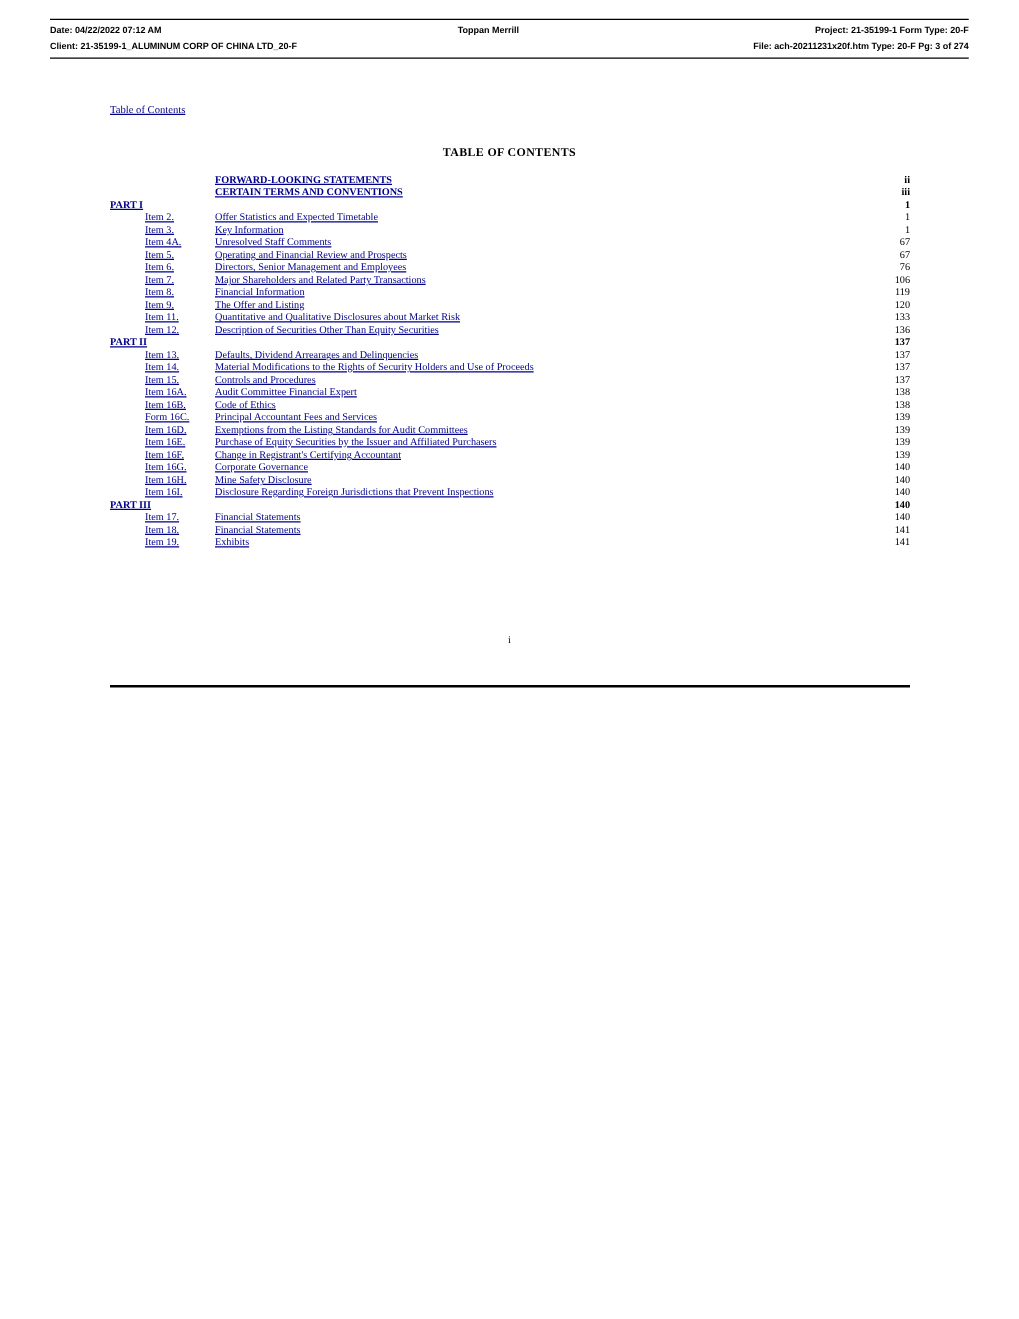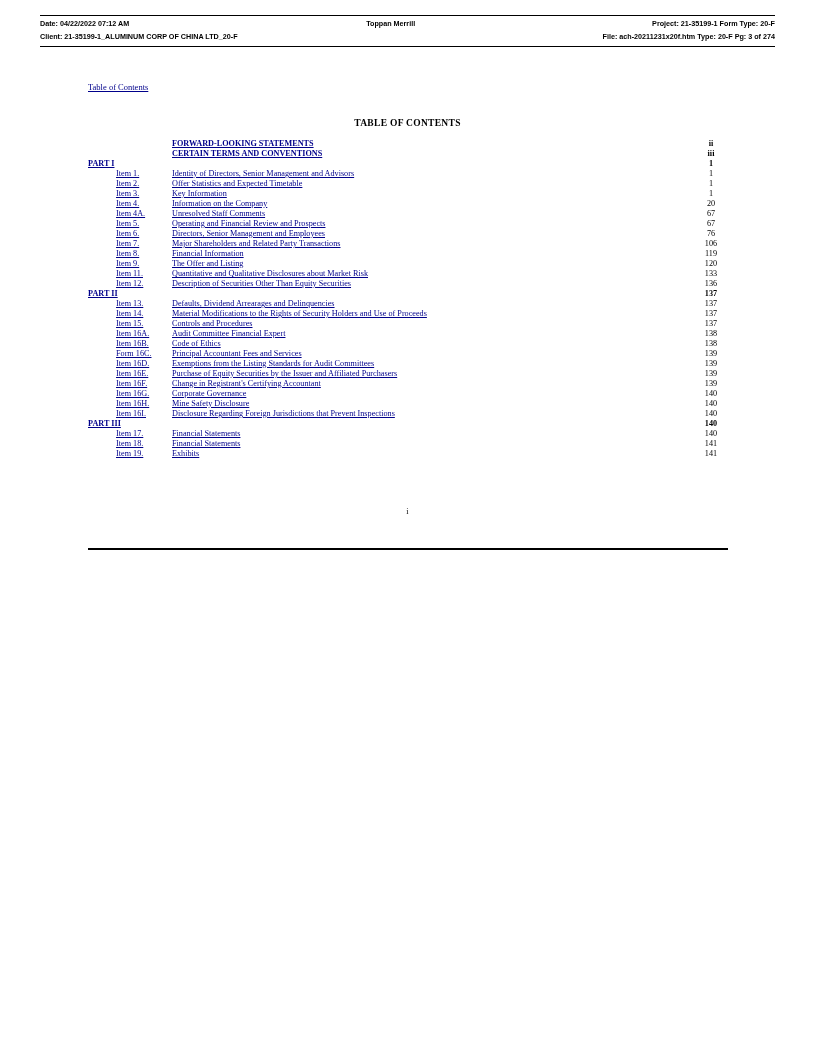--- a/index.html
+++ b/index.html
@@ -101,21 +101,21 @@
   }
   td.c-item {
     width: 56px;
     white-space: nowrap;
   }
   td.c-desc {
     width: auto;
   }
   td.c-page {
     width: 34px;
-    text-align: center;
+    text-align: right;
     white-space: nowrap;
   }
   .lnk {
     color: #00008B;
     text-decoration: underline;
   }
   .lnk-b {
     color: #00008B;
     text-decoration: underline;
     font-weight: bold;
@@ -181,40 +181,30 @@
             <td class="c-item"></td>
             <td class="c-desc"><a href="#" class="lnk-b">CERTAIN TERMS AND CONVENTIONS</a></td>
             <td class="c-page bold">iii</td>
           </tr>
           <tr class="toc-row indent-part">
             <td class="c-item"><a href="#" class="lnk-b">PART I</a></td>
             <td class="c-desc"></td>
             <td class="c-page bold">1</td>
           </tr>
           <tr class="toc-row indent-item">
-            <td class="c-item"><a href="#" class="lnk">Item 1.</a></td>
-            <td class="c-desc"><a href="#" class="lnk">Identity of Directors, Senior Management and Advisors</a></td>
-            <td class="c-page">1</td>
-          </tr>
-          <tr class="toc-row indent-item">
             <td class="c-item"><a href="#" class="lnk">Item 2.</a></td>
             <td class="c-desc"><a href="#" class="lnk">Offer Statistics and Expected Timetable</a></td>
             <td class="c-page">1</td>
           </tr>
           <tr class="toc-row indent-item">
             <td class="c-item"><a href="#" class="lnk">Item 3.</a></td>
             <td class="c-desc"><a href="#" class="lnk">Key Information</a></td>
             <td class="c-page">1</td>
           </tr>
           <tr class="toc-row indent-item">
-            <td class="c-item"><a href="#" class="lnk">Item 4.</a></td>
-            <td class="c-desc"><a href="#" class="lnk">Information on the Company</a></td>
-            <td class="c-page">20</td>
-          </tr>
-          <tr class="toc-row indent-item">
             <td class="c-item"><a href="#" class="lnk">Item 4A.</a></td>
             <td class="c-desc"><a href="#" class="lnk">Unresolved Staff Comments</a></td>
             <td class="c-page">67</td>
           </tr>
           <tr class="toc-row indent-item">
             <td class="c-item"><a href="#" class="lnk">Item 5.</a></td>
             <td class="c-desc"><a href="#" class="lnk">Operating and Financial Review and Prospects</a></td>
             <td class="c-page">67</td>
           </tr>
           <tr class="toc-row indent-item">

